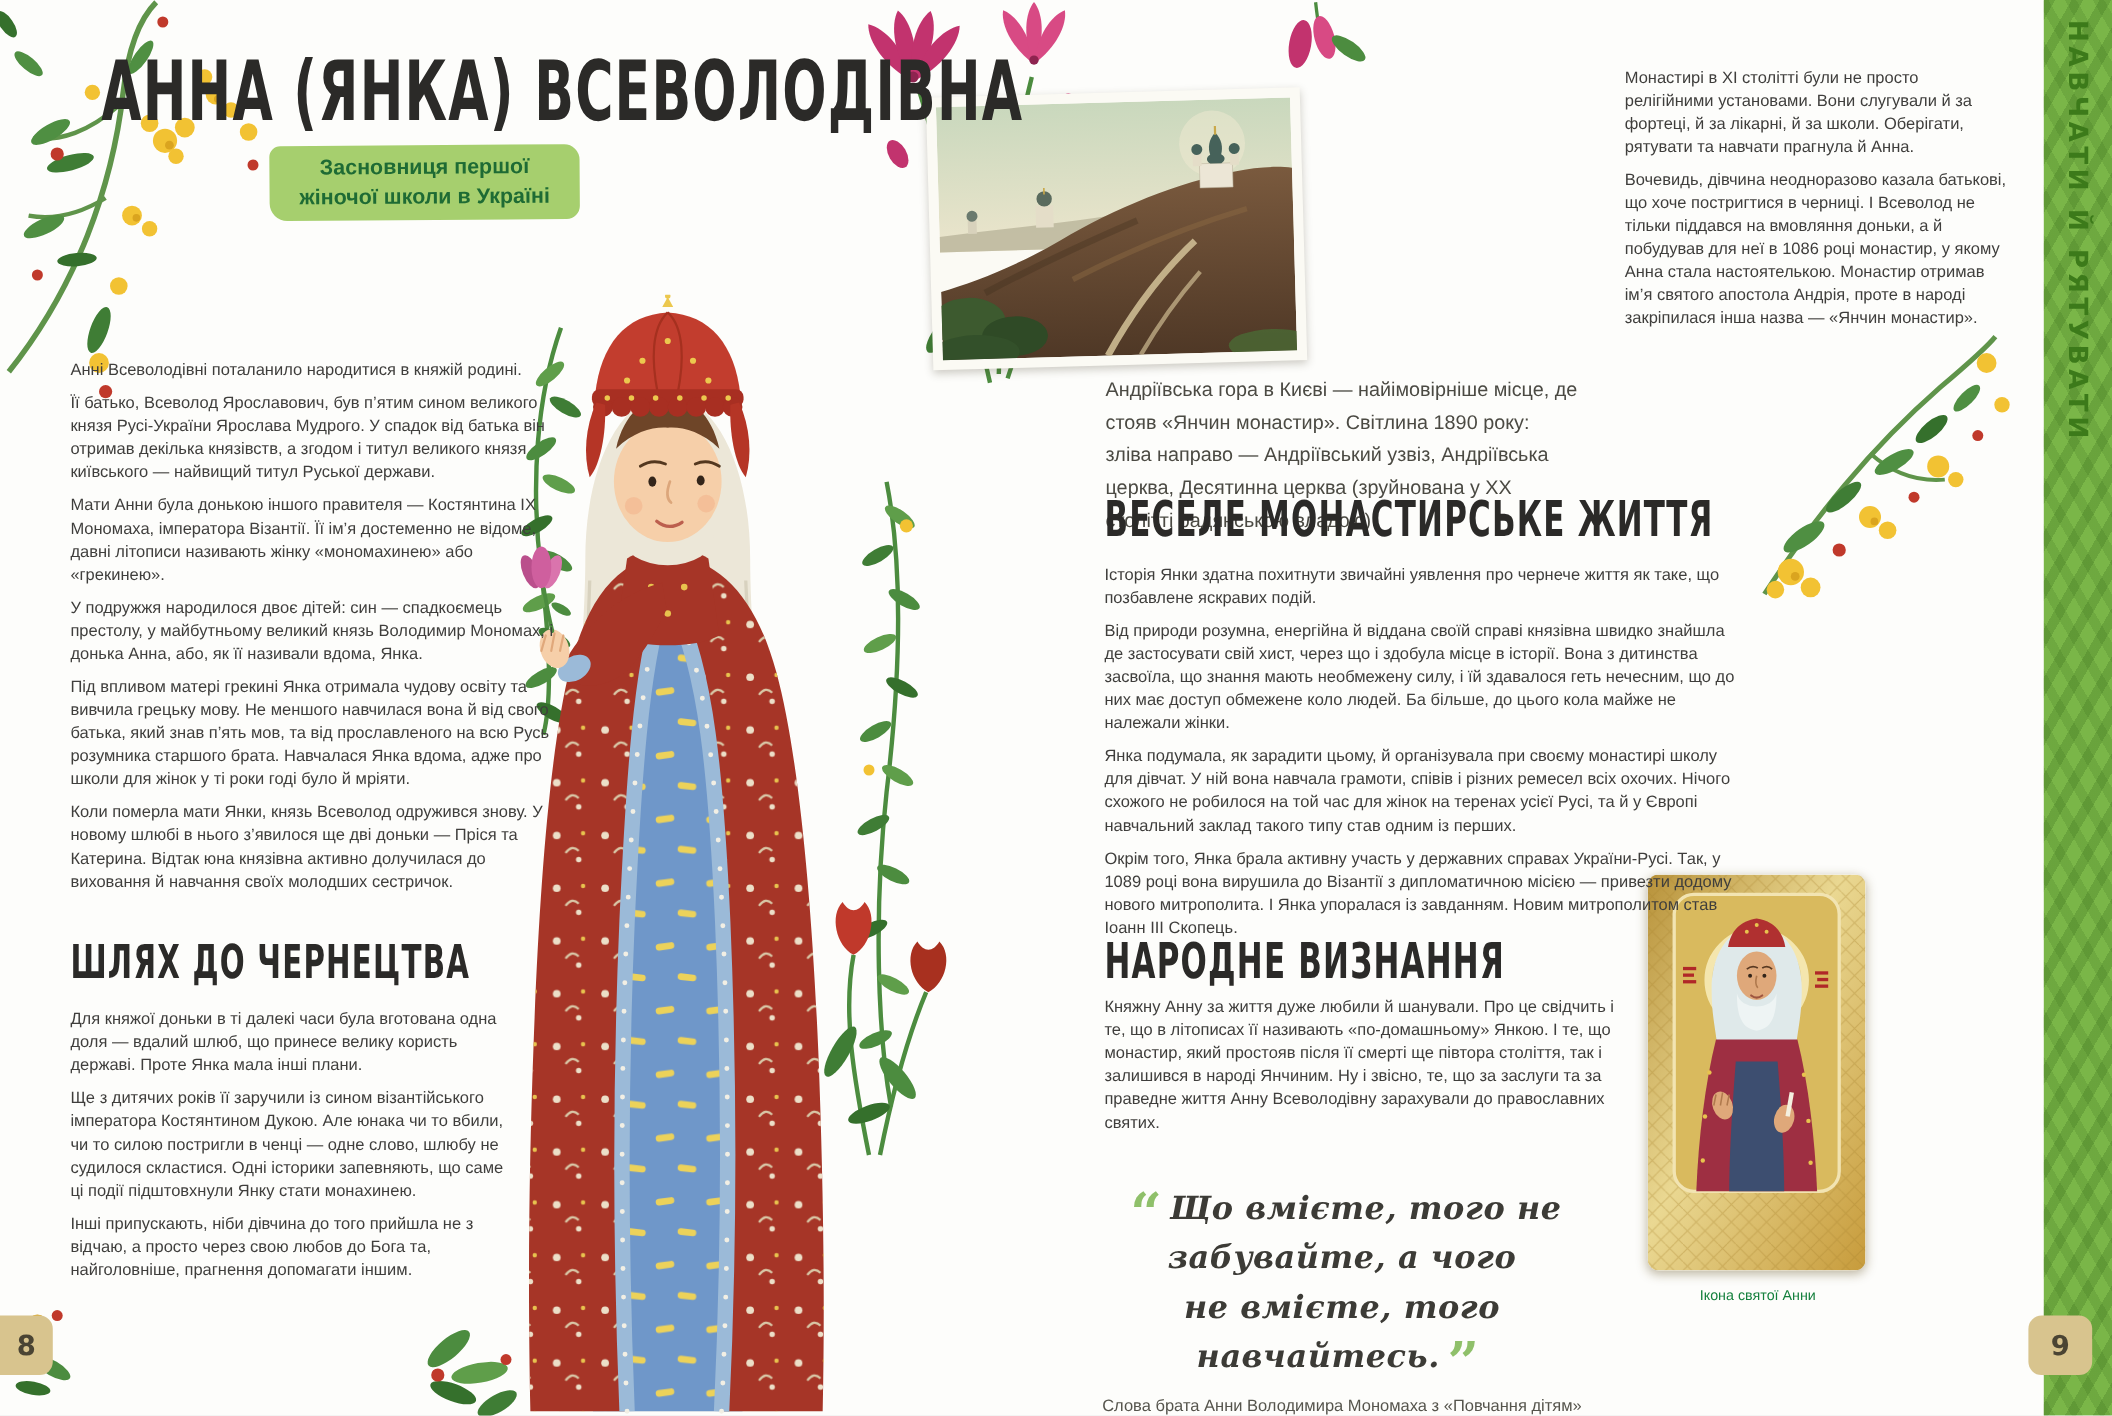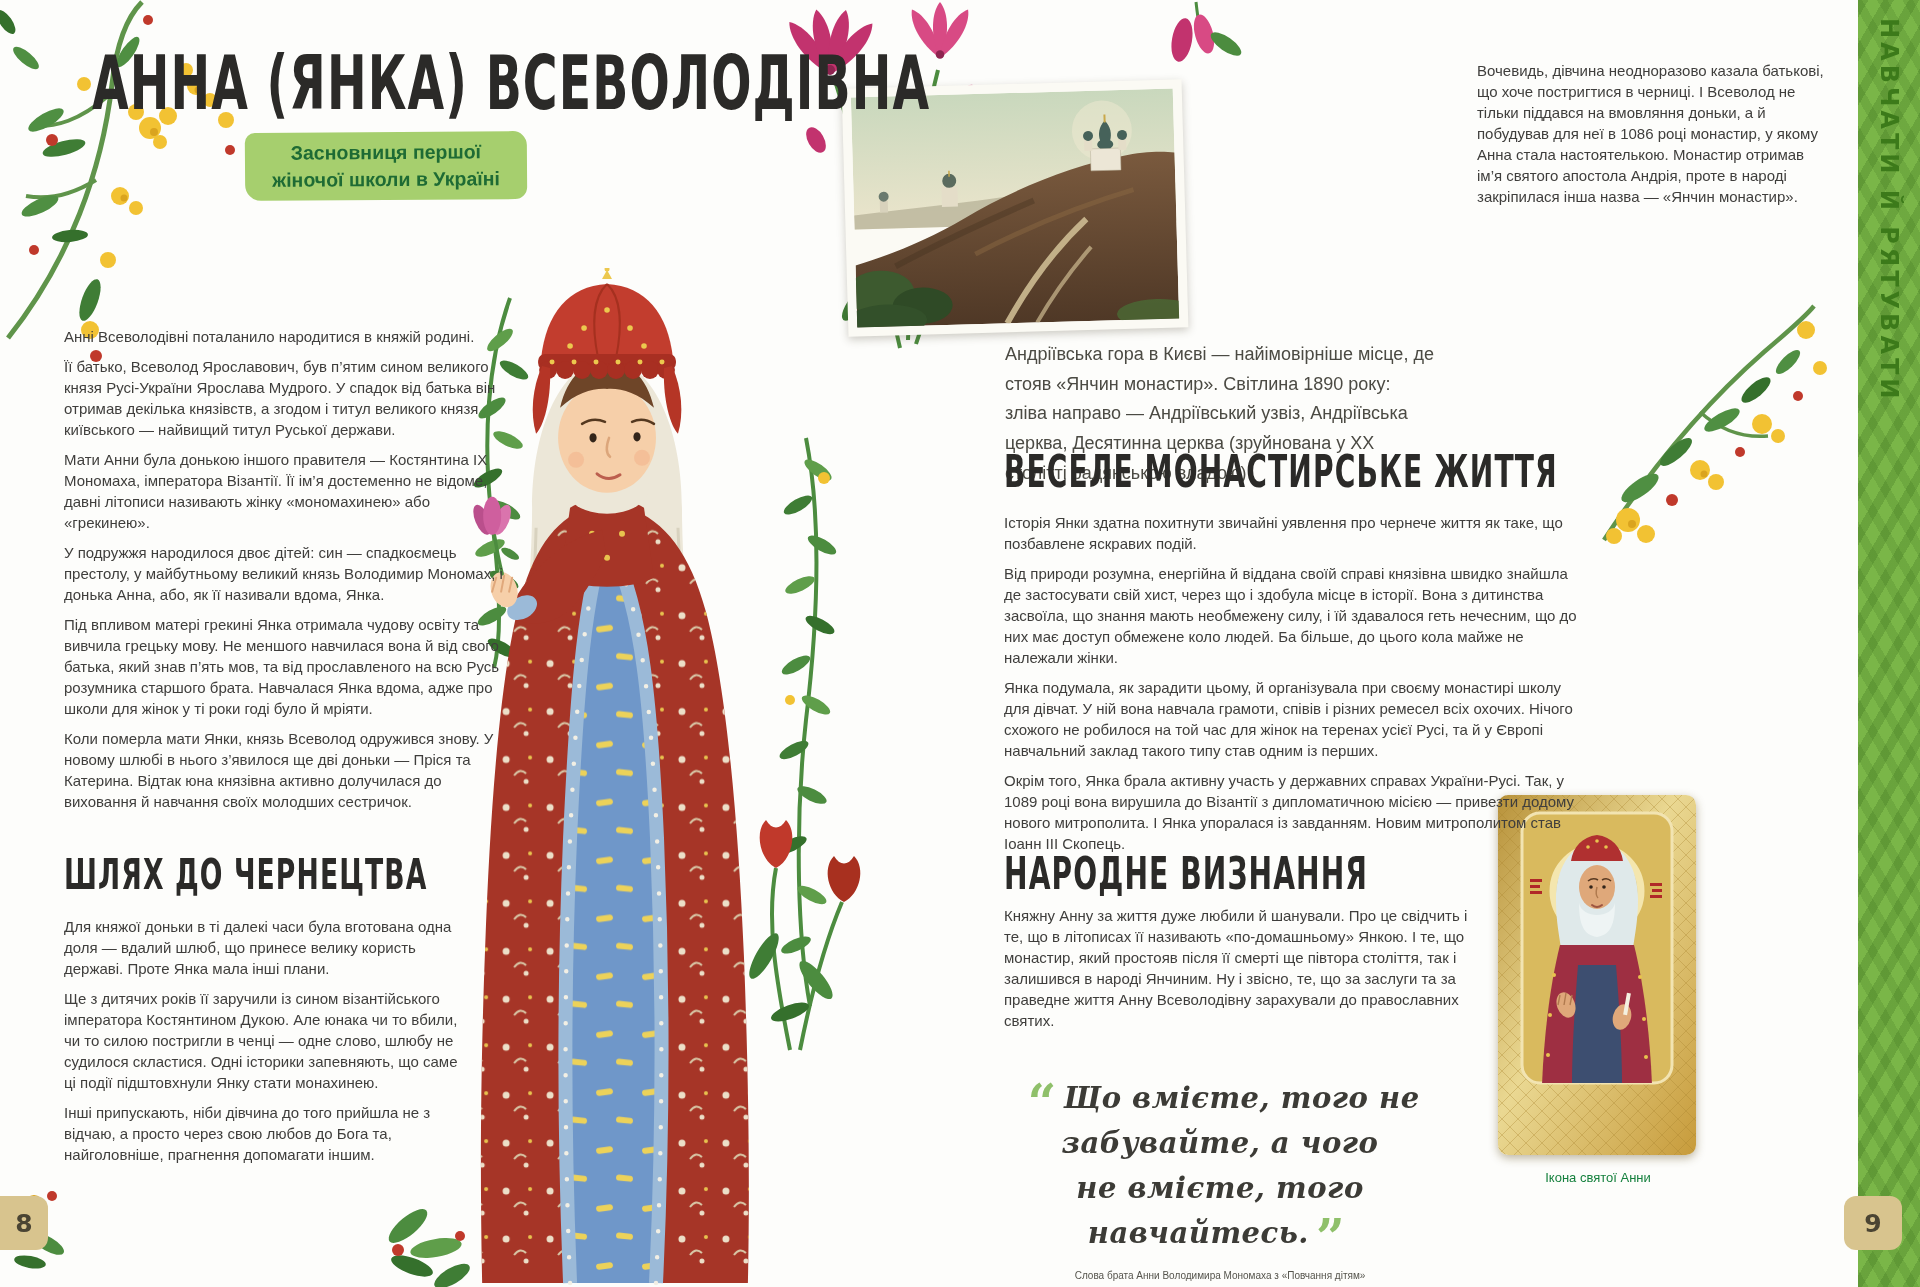--- a/index.html
+++ b/index.html
@@ -60,21 +60,21 @@
   
   .quote-block{position:absolute;left:952px;top:1076px;width:536px;text-align:center;z-index:4;}
   .quote-line{
     font-family:"DejaVu Serif",serif;font-style:italic;font-weight:700;
     font-size:29px;color:#3c3b36;letter-spacing:.5px;line-height:1.55;
   }
   .qmark{
     color:var(--quote-accent);font-size:50px;font-style:normal;line-height:0;
     vertical-align:-12px;padding:0 7px;font-family:"DejaVu Serif",serif;
   }
-  .quote-attr{margin-top:14px;font-size:10px;color:#55544c;}
+  .quote-attr{margin-top:14px;font-size:15px;color:#55544c;}
   
   .side-band{
     position:absolute;left:1858px;top:0;width:62px;height:1287px;z-index:5;
     background-color:var(--band-green);
     background-image:
       repeating-linear-gradient(120deg, rgba(38,88,14,.20) 0 9px, rgba(38,88,14,0) 9px 22px),
       repeating-linear-gradient(60deg, rgba(38,88,14,.14) 0 9px, rgba(38,88,14,0) 9px 22px);
   }
   .band-text{
     position:absolute;top:18px;left:50%;transform:translateX(-50%);
@@ -427,20 +427,21 @@
       <line x1="96" y1="76" x2="96" y2="82" stroke="#c9a84a" stroke-width="1.5"></line>
       <rect x="26" y="104" width="8" height="12" fill="#d8d2bc"></rect>
         <circle cx="30" cy="100" r="5" fill="#6a7a6e"></circle>
       <path d="M150,230 C170,196 196,160 232,128" stroke="#cdbb92" stroke-width="6" fill="none" opacity=".9"></path>
       <path d="M180,230 C196,204 214,180 236,156" stroke="#cdbb92" stroke-width="4" fill="none" opacity=".7"></path>
     </svg>
   </div>
   <div class="photo-caption">Андріївська гора в Києві — найімовірніше місце, де стояв «Янчин монастир». Світлина 1890 року: зліва направо — Андріївський узвіз, Андріївська церква, Десятинна церква (зруйнована у XX столітті радянською владою)</div>
 
   <div class="col" id="rp-intro">
+    <p>Монастирі в XI столітті були не просто релігійними установами. Вони слугували й за фортеці, й за лікарні, й за школи. Оберігати, рятувати та навчати прагнула й Анна.</p>
     <p>Вочевидь, дівчина неодноразово казала батькові, що хоче постригтися в черниці. І Всеволод не тільки піддався на вмовляння доньки, а й побудував для неї в 1086 році монастир, у якому Анна стала настоятелькою. Монастир отримав ім’я святого апостола Андрія, проте в народі закріпилася інша назва — «Янчин монастир».</p>
   </div>
 
   <h2 id="rp-head1"><span class="script-head">ВЕСЕЛЕ МОНАСТИРСЬКЕ ЖИТТЯ</span></h2>
   <div class="col" id="rp-col1">
     <p>Історія Янки здатна похитнути звичайні уявлення про чернече життя як таке, що позбавлене яскравих подій.</p>
     <p>Від природи розумна, енергійна й віддана своїй справі князівна швидко знайшла де застосувати свій хист, через що і здобула місце в історії. Вона з дитинства засвоїла, що знання мають необмежену силу, і їй здавалося геть нечесним, що до них має доступ обмежене коло людей. Ба більше, до цього кола майже не належали жінки.</p>
     <p>Янка подумала, як зарадити цьому, й організувала при своєму монастирі школу для дівчат. У ній вона навчала грамоти, співів і різних ремесел всіх охочих. Нічого схожого не робилося на той час для жінок на теренах усієї Русі, та й у Європі навчальний заклад такого типу став одним із перших.</p>
     <p>Окрім того, Янка брала активну участь у державних справах України-Русі. Так, у 1089 році вона вирушила до Візантії з дипломатичною місією — привезти додому нового митрополита. І Янка упоралася із завданням. Новим митрополитом став Іоанн III Скопець.</p>
   </div>

